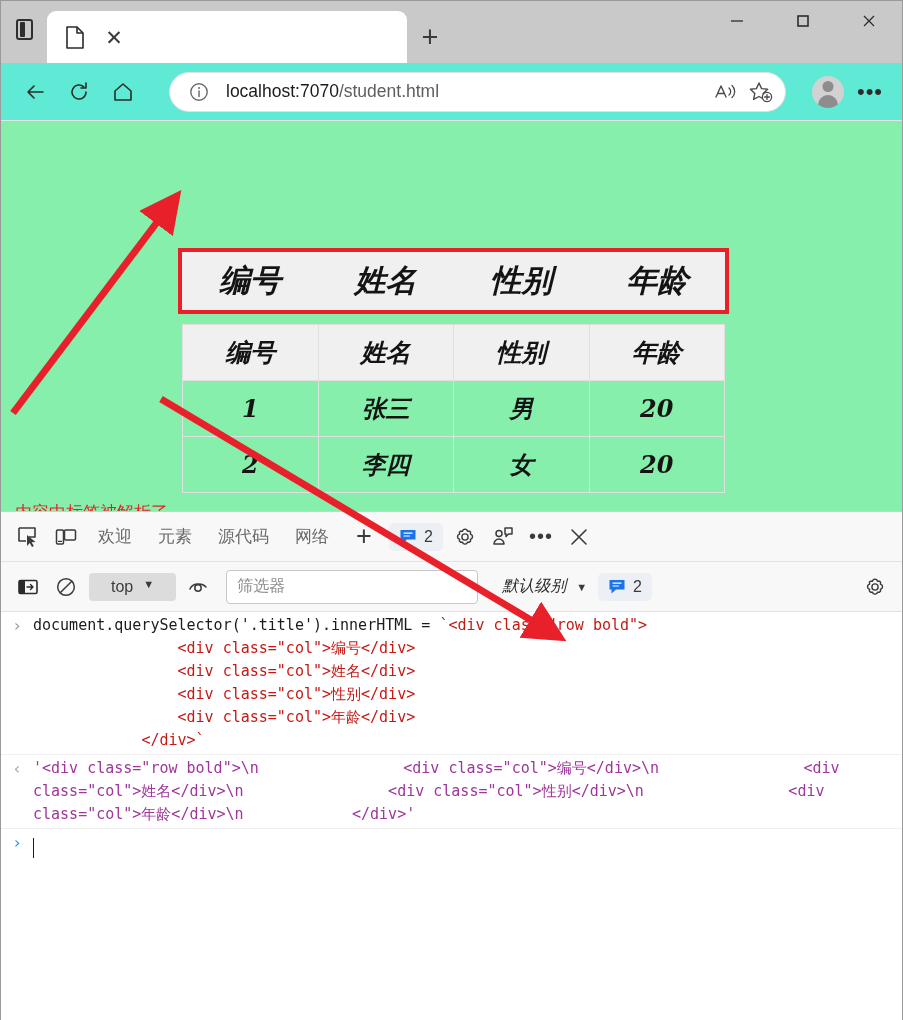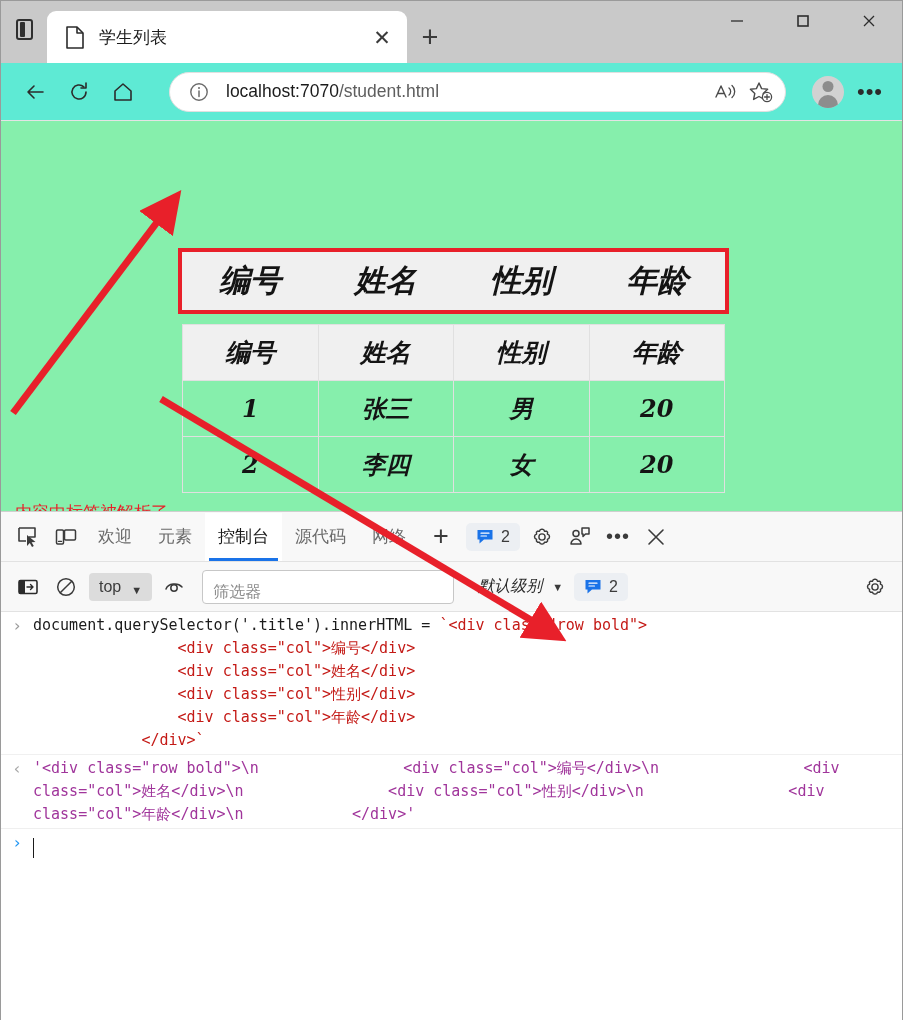--- a/index.html
+++ b/index.html
@@ -279,37 +279,37 @@
   
   .dt-filterbar {
     height: 50px;
     background: #f8f8f8;
     display: flex; align-items: center;
     padding: 0 8px;
     border-bottom: 1px solid #e2e2e2;
     flex: none;
   }
   .ctx-select {
-    display: flex; align-items: flex-end; gap: 10px;
+    display: flex; align-items: flex-start; gap: 10px;
     background: #dcdcdc;
     border-radius: 4px;
-    padding: 5px 10px;
+    padding: 5px 22px;
     margin: 0 4px;
     flex: none;
   }
   .ctx-select .lbl { font-size: 16px; color: #3b3b3b; }
   .caret { font-size: 11px; color: #3b3b3b; }
   .filter-input {
     flex: none;
     width: 252px;
     height: 34px;
     background: #ffffff;
     border: 1px solid #c7c7c7;
     border-radius: 4px;
-    display: flex; align-items: flex-end;
+    display: flex; align-items: center;
     padding: 0 10px;
     margin-left: 8px;
   }
   .filter-input .ph { font-size: 16px; color: #8d8d8d; }
   .level-select {
     display: flex; align-items: center; gap: 10px;
     padding: 5px 8px;
     margin-left: 16px;
     flex: none;
   }
@@ -376,21 +376,20 @@
       <div class="icon-tabsearch"></div>
     </div>
 
     <div class="tab">
       <div class="tab-favicon">
         <svg width="20" height="23" viewBox="0 0 20 23">
           <path d="M2 1 h10 l6 6 v15 h-16 z" fill="#fff" stroke="#2b2b2b" stroke-width="1.6" stroke-linejoin="round"></path>
           <path d="M12 1 v6 h6" fill="none" stroke="#2b2b2b" stroke-width="1.6" stroke-linejoin="round"></path>
         </svg>
       </div>
-      <div class="tab-title">学生列表</div>
       <div class="tab-close">✕</div>
     </div>
 
     <div class="newtab">+</div>
 
     <div class="winctl">
       <div class="winbtn">
         <svg width="16" height="16" viewBox="0 0 16 16">
             <path d="M2 8 h12" stroke="#2d2d2d" stroke-width="1.3"></path>
           </svg>
@@ -503,21 +502,20 @@
       <div class="dt-iconbtn">
         <svg width="24" height="24" viewBox="0 0 24 24">
           <rect x="2.5" y="5" width="7" height="14" rx="1.2" fill="none" stroke="#3b3b3b" stroke-width="1.5"></rect>
           <rect x="10.5" y="5" width="11" height="10" rx="1.2" fill="none" stroke="#3b3b3b" stroke-width="1.5"></rect>
           <path d="M4.5 16.4 h3" stroke="#3b3b3b" stroke-width="1.3" stroke-linecap="round"></path>
         </svg>
       </div>
 
       <div class="dt-tab">欢迎</div>
       <div class="dt-tab">元素</div>
-      <div class="dt-tab active">控制台</div>
       <div class="dt-tab">源代码</div>
       <div class="dt-tab">网络</div>
 
       <div class="dt-plus">+</div>
 
       <div class="msg-badge">
         <svg width="18" height="18" viewBox="0 0 18 18">
           <path d="M1.5 2 h15 v9.5 h-8.5 L3.5 15.5 V11.5 H1.5 Z" fill="#1a73e8"></path>
           <path d="M5 5.2 h8 M5 8 h5.5" stroke="#fff" stroke-width="1.2" stroke-linecap="round"></path>
         </svg>

